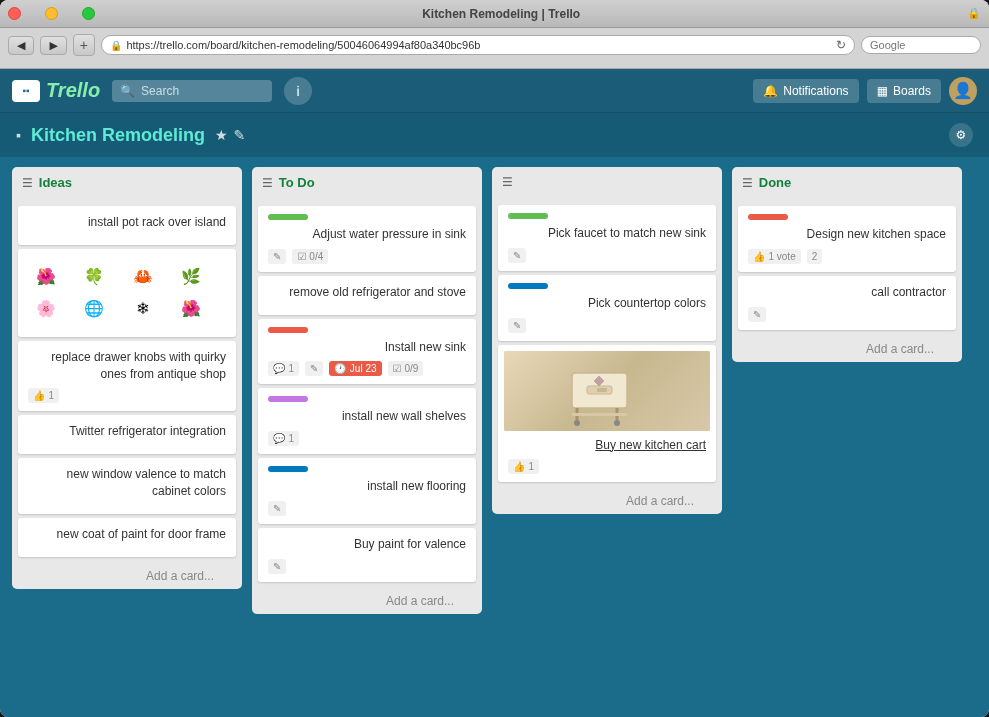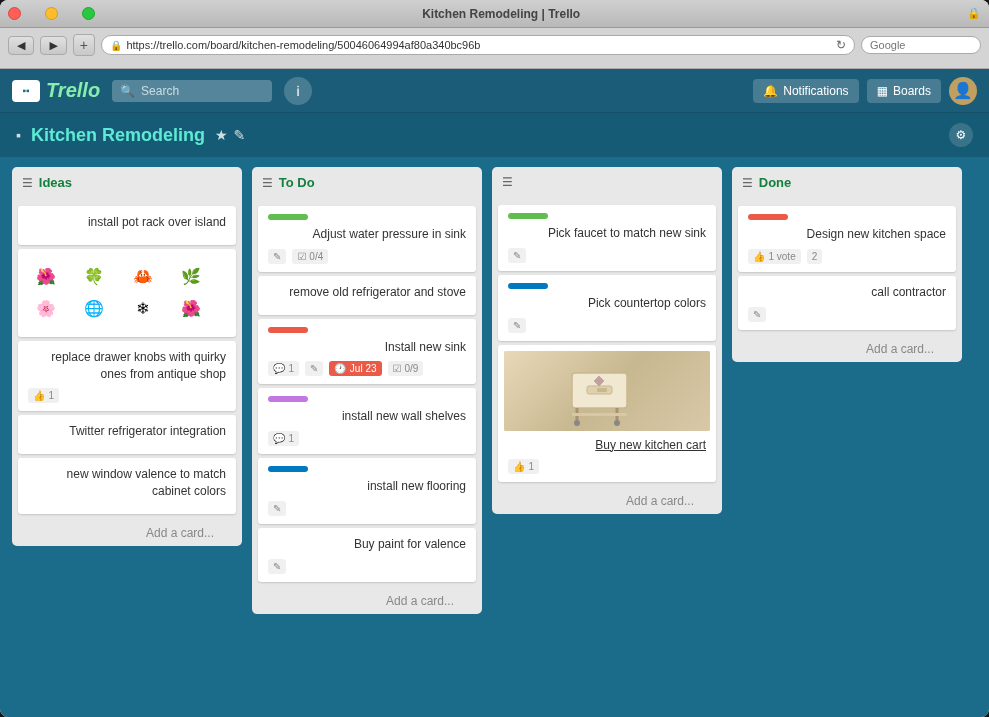--- a/index.html
+++ b/index.html
@@ -206,20 +206,24 @@
           <div class="card">
             <span class="card-edit-icon">✎</span>
             <p class="card-title">Twitter refrigerator integration</p>
           </div>
 
           <div class="card">
             <span class="card-edit-icon">✎</span>
             <p class="card-title">new window valence to match cabinet colors</p>
           </div>
 
+          <div class="card">
+            <span class="card-edit-icon">✎</span>
+            <p class="card-title">new coat of paint for door frame</p>
+          </div>
         </div>
         <button class="add-card-btn">Add a card...</button>
       </div>
 
       <div class="list">
         <div class="list-header">
           <span class="list-header-icon">☰</span>
           <span class="list-title">To Do</span>
         </div>
         <div class="list-cards">

